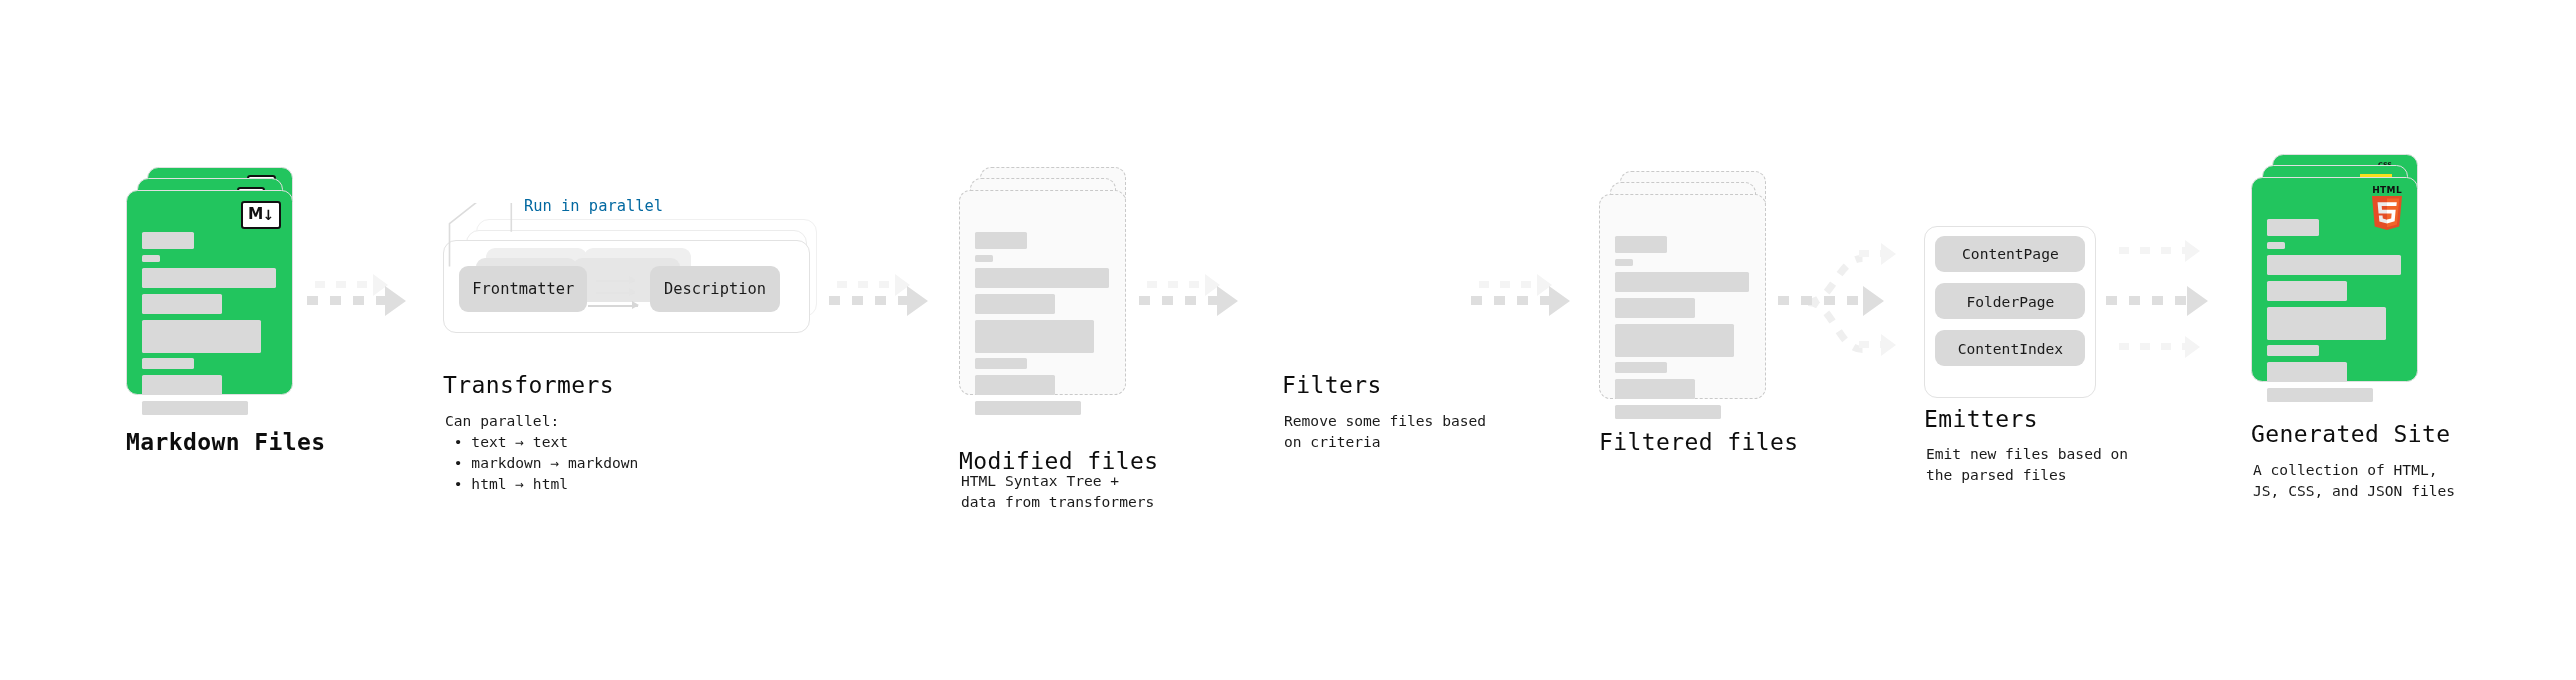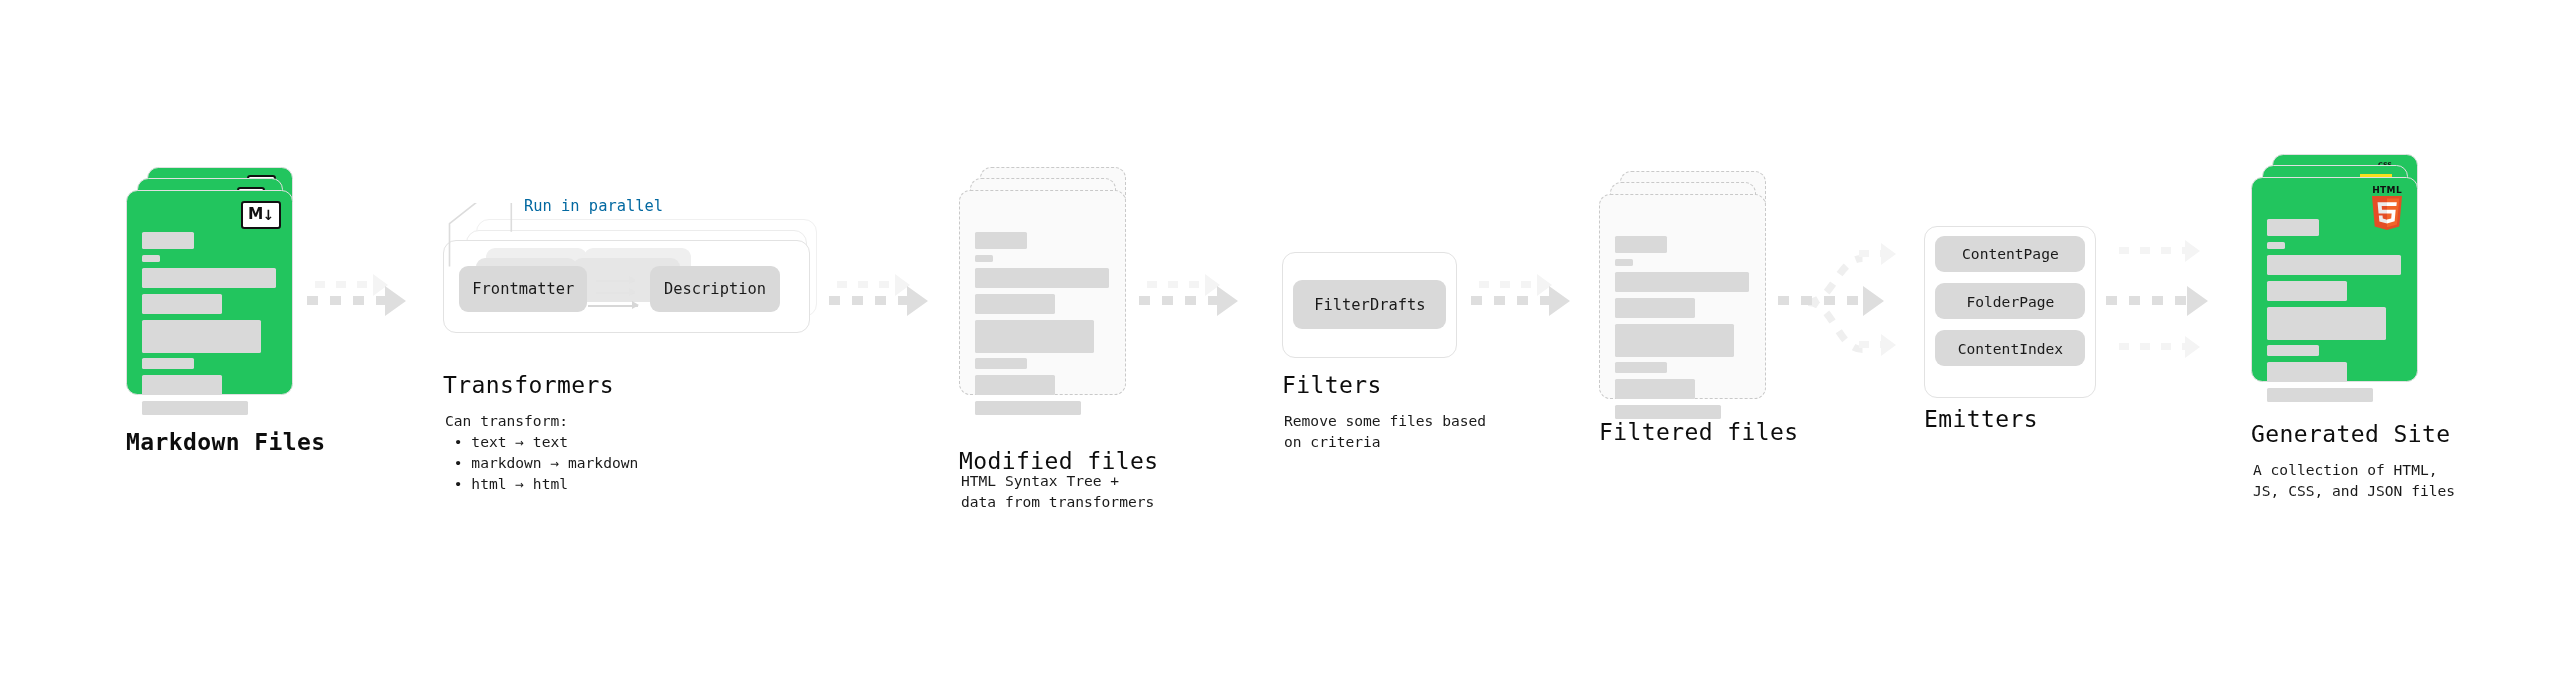--- a/index.html
+++ b/index.html
@@ -203,21 +203,21 @@
     <div class="mini-arrow" style="left:153px;top:77px;width:39px;"></div>
     <div class="mini-arrow" style="left:153px;top:89px;width:39px;"></div>
     <div class="mini-arrow dark" style="left:145px;top:102px;width:50px;"></div>
 
     <svg class="overlay" style="position:absolute;left:0;top:0;width:374px;height:163px;" viewBox="0 0 460 200" width="374" height="163">
       <path d="M 8 78 L 8 25 L 50 -8 L 84 -8 L 84 35" fill="none" stroke="#dcdcdc" stroke-width="2"></path>
     </svg>
   </div>
   <div class="runlabel" style="left:524px;top:197px;">Run in parallel</div>
   <div class="caption" style="left:443px;top:372px;">Transformers</div>
-  <div class="subcaption" style="left:445px;top:410px;">Can transform:
+  <div class="subcaption" style="left:445px;top:410px;">Can parallel:
  • text → text
  • markdown → markdown
  • html → html</div>
 
   <div class="arrow ghost" style="left:837px;top:278px;width:73px;">
     <div class="dash"></div>
       <div class="head"></div>
   </div>
   <div class="arrow" style="left:829px;top:294px;width:99px;">
     <div class="dash"></div>
@@ -248,26 +248,20 @@
 
   <div class="arrow ghost" style="left:1147px;top:278px;width:73px;">
     <div class="dash"></div>
       <div class="head"></div>
   </div>
   <div class="arrow" style="left:1139px;top:294px;width:99px;">
     <div class="dash"></div>
       <div class="head"></div>
   </div>
 
-  <div class="node" style="left:1282px;top:252px;width:175px;height:106px;">
-    <div class="pbox" style="left:0;top:0;width:175px;height:106px;"></div>
-    <div class="chip" style="position:absolute;left:11.4px;top:28px;width:153px;height:49px;">
-      <span>FilterDrafts</span>
-    </div>
-  </div>
   <div class="caption" style="left:1282px;top:372px;">Filters</div>
   <div class="subcaption" style="left:1284px;top:410px;">Remove some files based
 on criteria</div>
 
   <div class="arrow ghost" style="left:1479px;top:278px;width:73px;">
     <div class="dash"></div>
       <div class="head"></div>
   </div>
   <div class="arrow" style="left:1471px;top:294px;width:99px;">
     <div class="dash"></div>
@@ -285,21 +279,21 @@
           <div class="ln" style="width:134px;height:20.3px;margin-top:3.3px;"></div>
           <div class="ln" style="width:80px;height:20.3px;"></div>
           <div class="ln" style="width:119px;height:33px;"></div>
           <div class="ln" style="width:52px;height:10.6px;"></div>
           <div class="ln" style="width:80px;height:20.3px;"></div>
           <div class="ln" style="width:106px;height:14px;"></div>
         </div>
       </div>
     </div>
   </div>
-  <div class="caption" style="left:1599px;top:419px;">Filtered files</div>
+  <div class="caption" style="left:1599px;top:429px;">Filtered files</div>
 
   <svg class="overlay" viewBox="0 0 3170 838" width="2576" height="681">
     <path d="M 2225 372 C 2255 372 2262 318 2292 318" fill="none" stroke="#efefef" stroke-width="9" stroke-dasharray="13 14" stroke-linecap="butt"></path>
     <path d="M 2225 372 C 2255 372 2262 430 2292 430" fill="none" stroke="#efefef" stroke-width="9" stroke-dasharray="13 14" stroke-linecap="butt"></path>
   </svg>
   <div class="arrow ghost" style="left:1859px;top:247px;width:37px;">
     <div class="dash"></div>
       <div class="head"></div>
   </div>
   <div class="arrow" style="left:1778px;top:294px;width:106px;">
@@ -317,20 +311,22 @@
       <span>ContentPage</span>
     </div>
     <div class="chip" style="position:absolute;left:11.4px;top:57px;width:150px;height:36px;font-size:14.6px;">
       <span>FolderPage</span>
     </div>
     <div class="chip" style="position:absolute;left:11.4px;top:104px;width:150px;height:36px;font-size:14.6px;">
       <span>ContentIndex</span>
     </div>
   </div>
   <div class="caption" style="left:1924px;top:406px;">Emitters</div>
+  <div class="subcaption" style="left:1926px;top:443px;">Emit new files based on
+the parsed files</div>
 
   <div class="arrow ghost" style="left:2119px;top:244px;width:81px;">
     <div class="dash"></div>
       <div class="head"></div>
   </div>
   <div class="arrow" style="left:2106px;top:294px;width:102px;">
     <div class="dash"></div>
       <div class="head"></div>
   </div>
   <div class="arrow ghost" style="left:2119px;top:340px;width:81px;">

